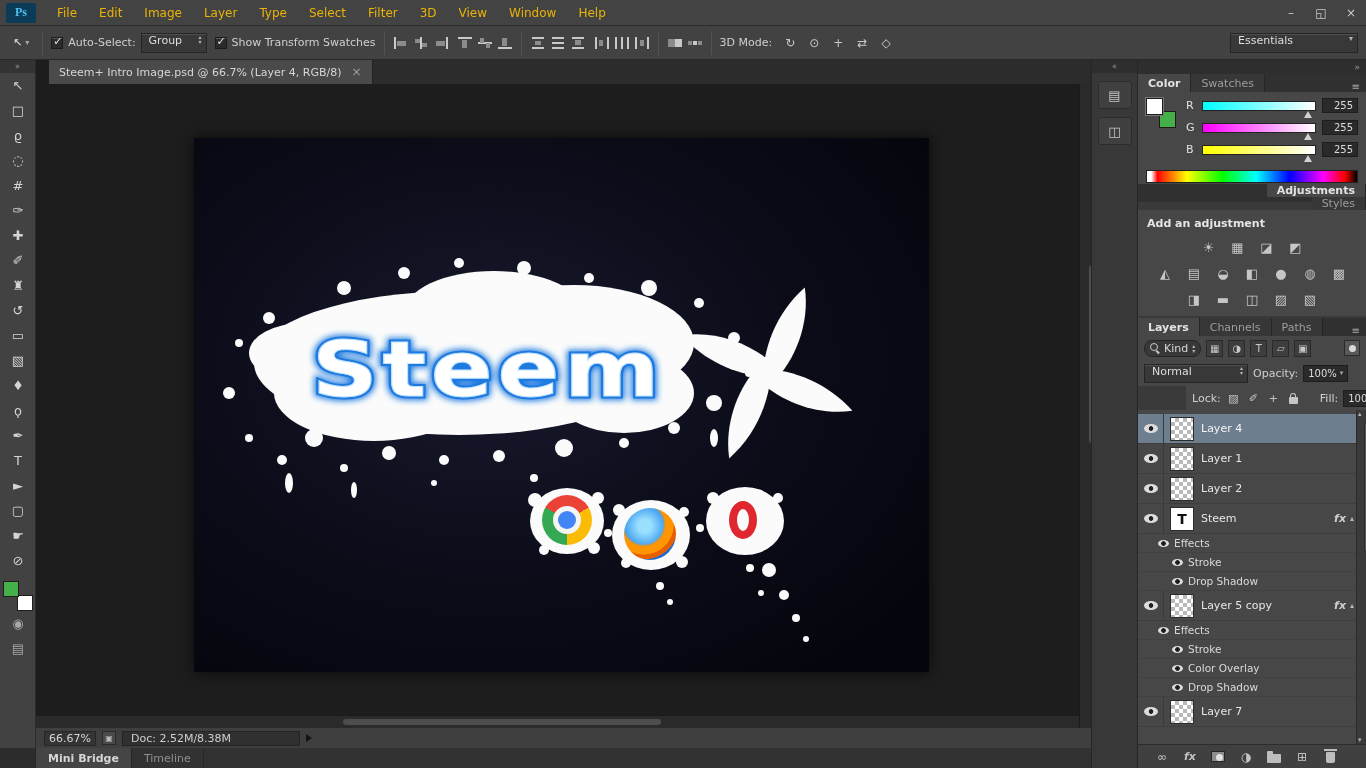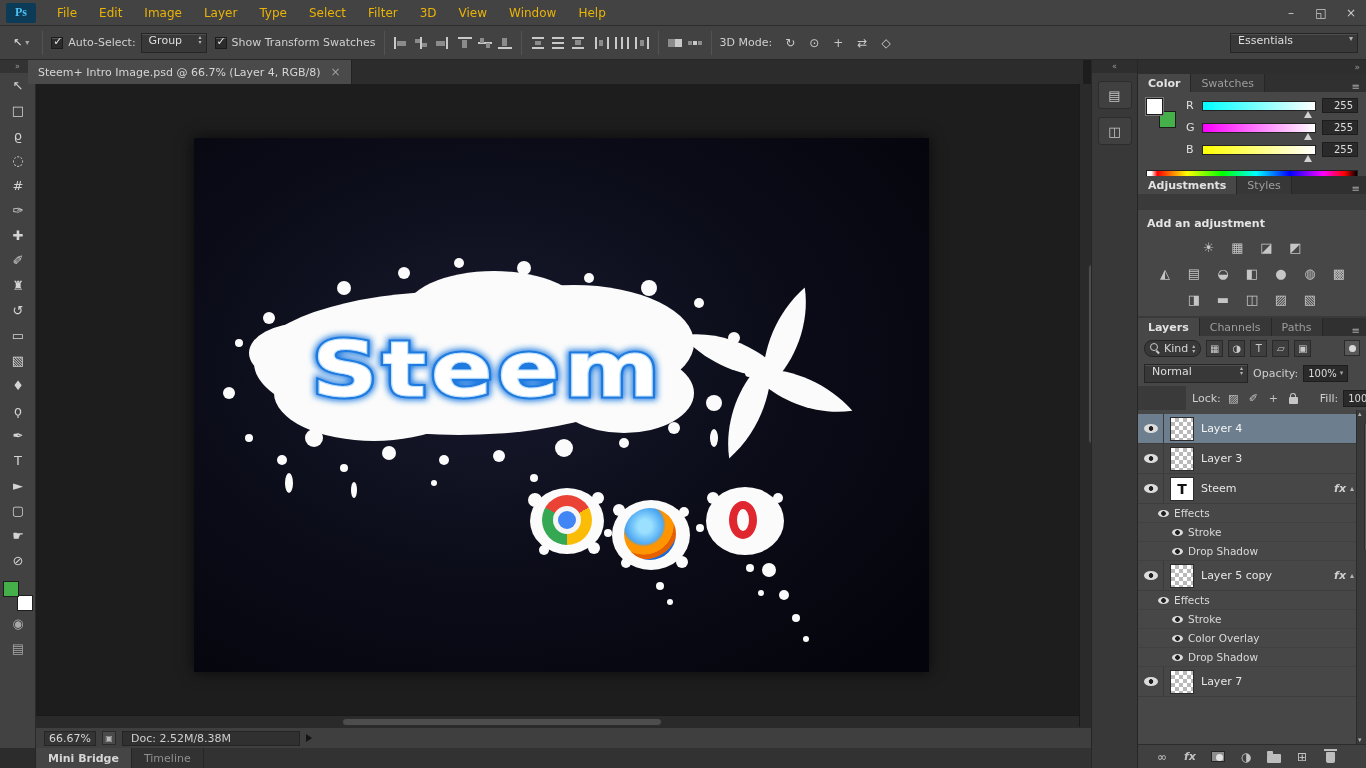--- a/index.html
+++ b/index.html
@@ -35,21 +35,21 @@
   .wsdd .arrow{font-size:8px;color:#b0b0b0;}
   
   .toolbar{position:absolute;left:0;top:60px;width:36px;height:688px;background:#424242;border-right:1px solid #2a2a2a;}
   .toolbar .tbhead{height:13px;background:#333;color:#9a9a9a;font-size:8px;text-align:center;line-height:13px;}
   .tool{width:36px;height:25px;display:flex;align-items:center;justify-content:center;color:#d4d4d4;font-size:13px;}
   .tool.dim{color:#a8a8a8;}
   .swatches{position:relative;width:30px;height:30px;margin:8px 0 0 3px;}
   .swatch-bg{position:absolute;right:0;bottom:0;width:16px;height:16px;background:#ffffff;border:1px solid #1e1e1e;}
   .swatch-fg{position:absolute;left:0;top:0;width:16px;height:16px;border:1px solid #1e1e1e;}
   
-  .tabstrip{position:absolute;left:28px;top:60px;width:1055px;height:24px;background:#2c2c2c;display:flex;align-items:flex-end;}
+  .tabstrip{position:absolute;left:49px;top:60px;width:1055px;height:24px;background:#2c2c2c;display:flex;align-items:flex-end;}
   .doctab{height:24px;background:#4a4a4a;border-right:1px solid #222;display:flex;align-items:center;gap:10px;padding:0 10px;color:#d6d6d6;}
   .doctab .close{color:#9e9e9e;font-size:12px;}
   
   .canvas-area{position:absolute;left:36px;top:84px;width:1055px;height:643px;background:#1d1d1d;}
   .pscanvas{position:absolute;left:158px;top:54px;width:735px;height:534px;background:#07070f;box-shadow:0 0 14px rgba(0,0,0,.7);}
   .pscanvas svg{position:absolute;left:0;top:0;}
   .blogo{position:absolute;border-radius:50%;}
   .chrome{left:348px;top:357px;width:50px;height:50px;background:conic-gradient(from -60deg,#ea4335 0 120deg,#fbbc05 120deg 240deg,#34a853 240deg 360deg);}
   .chrome .inner1{position:absolute;left:11px;top:11px;width:28px;height:28px;border-radius:50%;background:#f5f5f5;}
   .chrome .inner2{position:absolute;left:16px;top:16px;width:18px;height:18px;border-radius:50%;background:#4285f4;}
@@ -476,21 +476,21 @@
             <div class="chslider" style="background:linear-gradient(to right,#ffff00,#ffffff);">
                 <span class="thumb"></span>
               </div>
             <span class="chval">255</span>
           </div>
         </div>
       </div>
       <div class="ramp"></div>
     </div>
 
-    <div class="ptabs" style="top:116px;">
+    <div class="ptabs" style="top:124px;flex-direction:column;">
       <span class="ptab active">Adjustments</span>
       <span class="ptab">Styles</span>
       <span class="pmenu">≡</span>
     </div>
     <div class="pbody" style="top:150px;height:106px;">
       <div class="adjheader">Add an adjustment</div>
       <div class="adjrow">
         <span class="adjic">☀</span>
         <span class="adjic">▦</span>
         <span class="adjic">◪</span>
@@ -579,23 +579,30 @@
           </span>
         <span class="thumb checker"></span>
         <span class="lname">Layer 4</span>
       </div>
 
       <div class="lrow">
         <span class="eyecell">
             <span class="eye"></span>
           </span>
         <span class="thumb checker"></span>
-        <span class="lname">Layer 3</span>
-      </div>
-
+        <span class="lname">Layer 1</span>
+      </div>
+
+      <div class="lrow">
+        <span class="eyecell">
+            <span class="eye"></span>
+          </span>
+        <span class="thumb checker"></span>
+        <span class="lname">Layer 2</span>
+      </div>
 
       <div class="lrow">
         <span class="eyecell">
             <span class="eye"></span>
           </span>
         <span class="thumb tthumb">T</span>
         <span class="lname">Steem</span>
         <span class="fxcell">
           <span class="fxtxt">fx</span>
           <span class="chev">▴</span>

